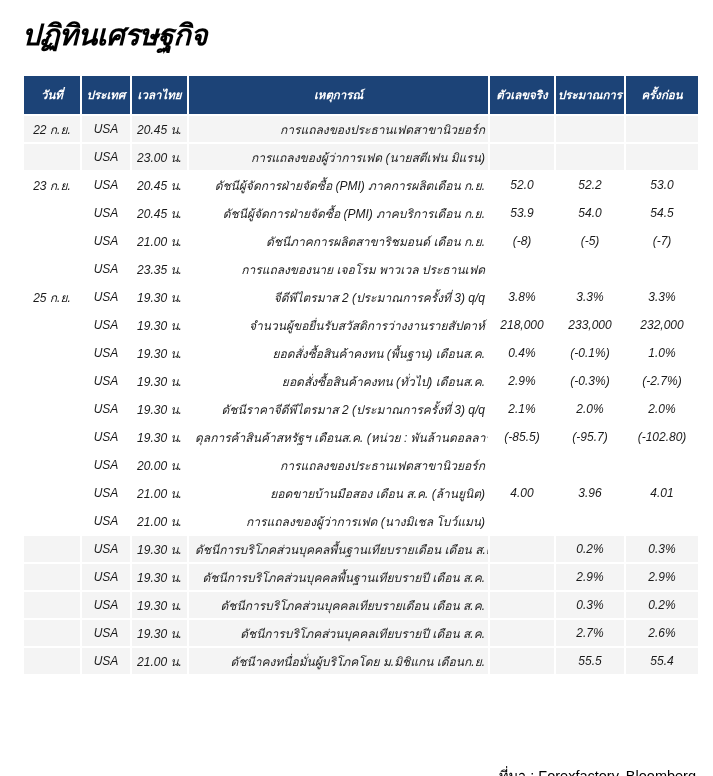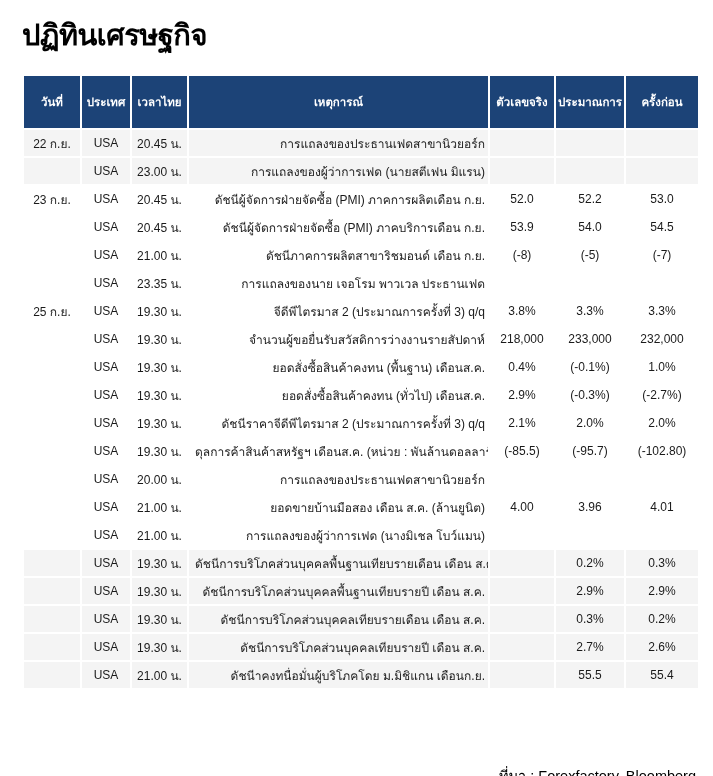--- a/index.html
+++ b/index.html
@@ -8,40 +8,40 @@
     --text:#1A1A1A;
   }
   *{box-sizing:border-box;margin:0;padding:0;}
   html,body{width:713px;background:#ffffff;}
   body{
     font-family:"Liberation Sans","DejaVu Sans",sans-serif;
     color:var(--text);
     width:713px;height:776px;
     position:relative;
   }
-  .page{padding:12px 20px 0 22px;}
+  .page{padding:12px 20px 0 22px;font-style:italic;}
   .title{
     font-size:29px;
     font-weight:bold;
     color:#000;
     letter-spacing:-0.5px;
     margin-bottom:16px;
   }
   table.calendar{
     width:674px;
     border-collapse:separate;
     border-spacing:2px;
     table-layout:fixed;
   }
   table.calendar th{
     background:var(--header-bg);
     color:#ffffff;
     font-size:11.5px;
     font-weight:bold;
-    height:52px;
+    height:38px;
     text-align:center;
     vertical-align:middle;
     padding:0 2px;
     white-space:nowrap;
     overflow:hidden;
   }
   table.calendar td{
     height:26px;
     font-size:12px;
     text-align:center;

